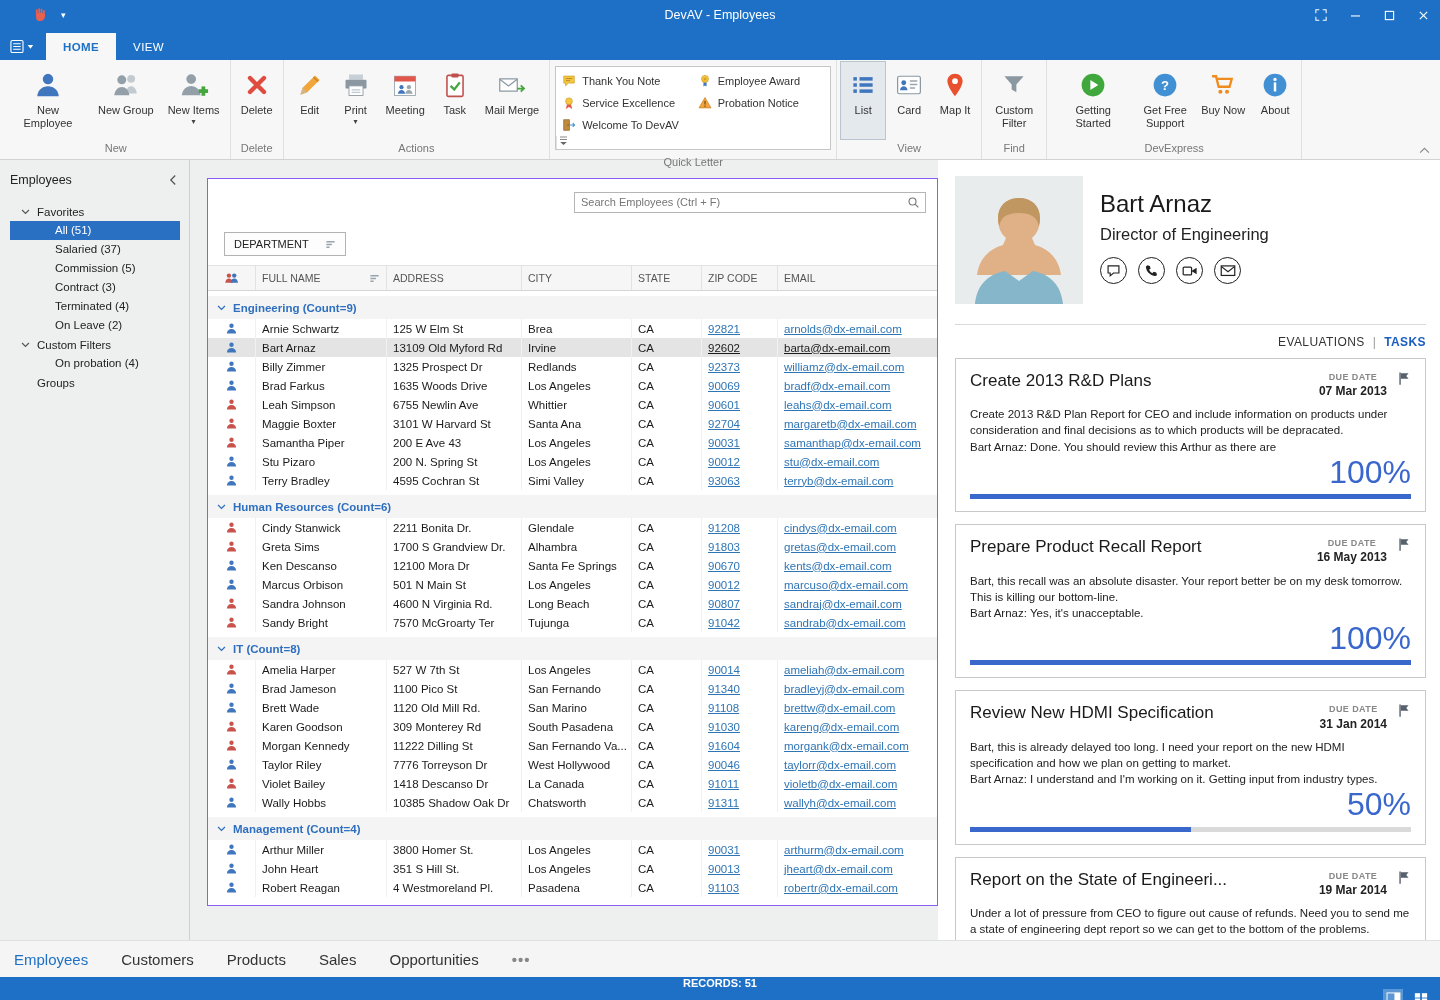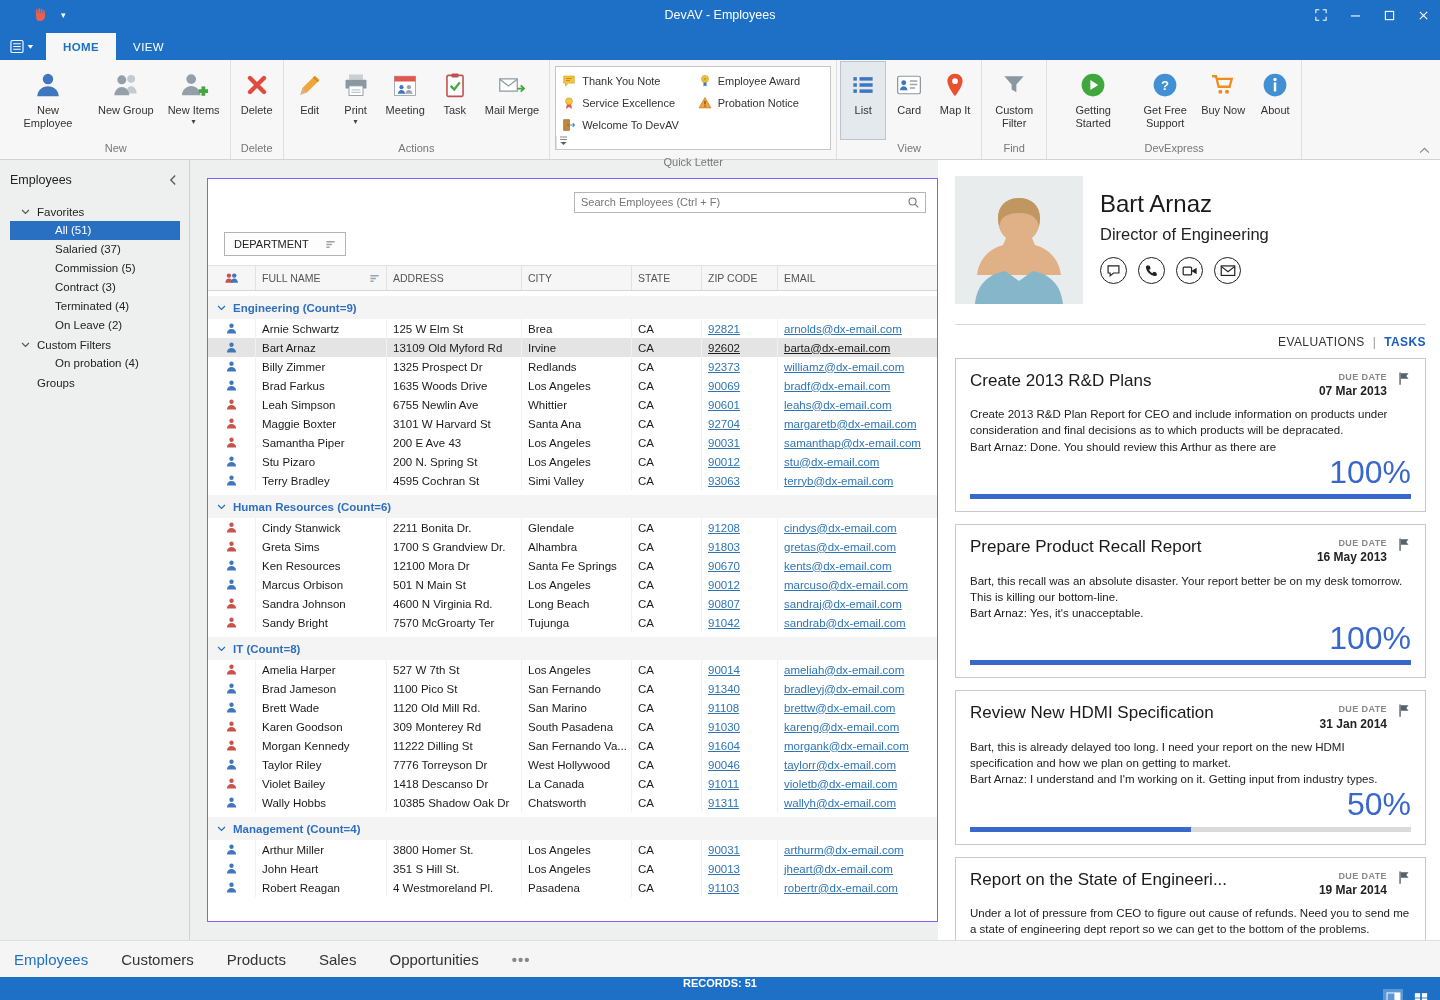--- a/index.html
+++ b/index.html
@@ -53,21 +53,21 @@
 .grid-panel{width:731px;flex:none;margin:18px 0 20px 17px;background:#fff;border:1px solid #8b5cf6;align-self:flex-start;}
 .search-row{height:46px;display:flex;align-items:center;justify-content:flex-end;padding-right:11px;}
 .search-box{width:352px;height:21px;border:1px solid #b5b5b5;background:#fff;display:flex;align-items:center;padding-right:5px;}
 .search-box input{flex:1;border:none;outline:none;font-size:11px;padding:0 6px;color:#333;background:transparent;}
 .search-box input::placeholder{color:#767676;}
 .groupby-row{height:40px;padding:7px 0 0 16px;}
 .groupby-btn{height:24px;border:1px solid #b2b2b2;background:#fdfdfd;font-size:11px;color:#222;padding:0 9px;display:inline-flex;align-items:center;gap:16px;}
 .thead{display:flex;height:26px;background:#f6f6f6;border-top:1px solid #e3e3e3;border-bottom:1px solid #d6d6d6;}
 .th{font-size:10.5px;color:#555;display:flex;align-items:center;padding:0 6px;border-right:1px solid #e2e2e2;overflow:hidden;white-space:nowrap;}
 .th.c1{justify-content:space-between;}
-.tbody{padding-bottom:24px;}
+.tbody{padding-bottom:8px;}
 .c0{width:48px;flex:none;justify-content:center;}
 .c1{width:131px;flex:none;}
 .c2{width:135px;flex:none;}
 .c3{width:110px;flex:none;}
 .c4{width:70px;flex:none;}
 .c5{width:76px;flex:none;}
 .c6{flex:1;border-right:none !important;}
 .group-row{height:23px;margin-top:5px;background:#f4f4f4;display:flex;align-items:center;gap:7px;padding-left:9px;color:#2e6fc0;font-size:11.5px;font-weight:bold;}
 .row{display:flex;height:19px;align-items:center;font-size:11.5px;color:#1b1b1b;}
 .row.selected{background:#e4e4e4;}
@@ -85,21 +85,21 @@
 .pactions{display:flex;gap:11px;margin-top:13px;}
 .pa-btn{width:27px;height:27px;border:1.5px solid #1e1e1e;border-radius:50%;display:flex;align-items:center;justify-content:center;}
 .tabs-row{margin-top:20px;border-top:1px solid #d9d9d9;padding-top:10px;text-align:right;font-size:12px;letter-spacing:.4px;}
 .dtab{color:#333;}
 .dtab.active{color:#1b5dc0;font-weight:bold;}
 .tab-sep{color:#999;margin:0 8px;}
 .tasks{margin-top:9px;}
 .card{border:1px solid #c9c9c9;background:#fff;padding:12px 14px 0;margin-bottom:12px;}
 .card-top{display:flex;align-items:flex-start;gap:10px;}
 .card-title{flex:1;font-size:17px;color:#1a1a1a;white-space:nowrap;overflow:hidden;text-overflow:ellipsis;}
-.due{text-align:right;line-height:1.35;flex:none;}
+.due{text-align:center;line-height:1.35;flex:none;}
 .due-label{font-size:9px;font-weight:bold;color:#888;letter-spacing:.4px;}
 .due-date{font-size:12px;font-weight:bold;color:#222;}
 .card-desc{font-size:11.5px;color:#222;line-height:1.4;margin-top:7px;white-space:pre-line;}
 .card-pct{text-align:right;font-size:32px;color:var(--progress);line-height:1.05;margin-top:1px;}
 .card-pct.zero{color:#c2c2c2;}
 .card-bar{height:5px;background:#dadada;margin:5px 0 12px;}
 .card-fill{height:100%;background:var(--progress);}
 
 
 .bottom-nav{height:37px;background:#f5f5f5;border-top:1px solid #e0e0e0;display:flex;align-items:center;gap:33px;padding-left:14px;font-size:15px;}
@@ -826,21 +826,21 @@
         </div>
         <div class="row">
           <div class="cell c0">
             <span class="icon">
               <svg width="13" height="13" viewBox="0 0 16 16">
                 <circle cx="8" cy="4.6" r="2.7" fill="#3f76bd"></circle>
                 <path d="M2.3 14c.3-3.3 2.5-5.3 5.7-5.3s5.4 2 5.7 5.3z" fill="#3f76bd"></path>
               </svg>
             </span>
           </div>
-          <div class="cell c1">Ken Resources</div>
+          <div class="cell c1">Ken Descanso</div>
           <div class="cell c2">12100 Mora Dr</div>
           <div class="cell c3">Santa Fe Springs</div>
           <div class="cell c4">CA</div>
           <div class="cell c5">
             <span class="link">90670</span>
           </div>
           <div class="cell c6">
             <span class="link">kents@dx-email.com</span>
           </div>
         </div>

